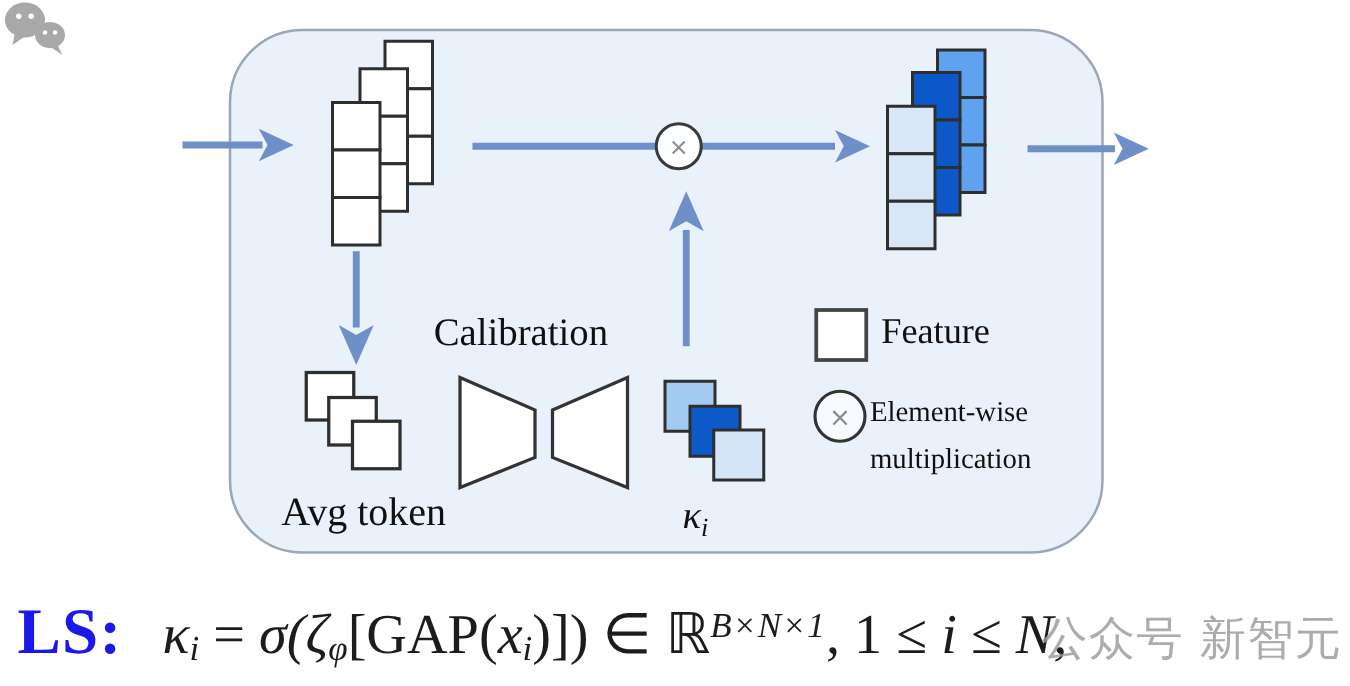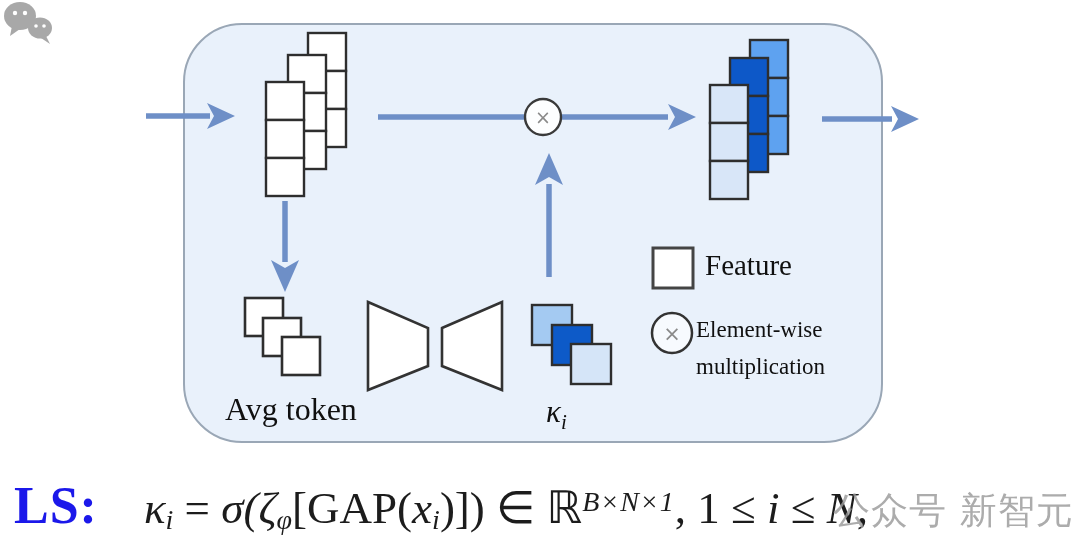--- a/index.html
+++ b/index.html
@@ -7,21 +7,21 @@
          font-family:"Liberation Serif", serif;color:#101010;}
   .stage svg{position:absolute;left:0;top:0;}
   .lbl{position:absolute;white-space:nowrap;}
   .lbl-calibration{left:347px;top:248px;font-size:31px;}
   .lbl-avgtoken{left:205px;top:391px;font-size:32px;margin-left:20px;}
   .lbl-kappa{left:546px;top:394px;font-size:31px;font-style:italic;}
   .lbl-kappa sub{font-size:21px;font-style:italic;}
   .lbl-feature{left:705px;top:249px;font-size:29px;}
   .lbl-elementwise{left:696px;top:311px;font-size:23px;line-height:37px;white-space:nowrap;}
   .formula-row{position:absolute;left:14px;top:476px;white-space:nowrap;}
-  .ls{font-weight:bold;font-size:52px;color:#1b18ea;margin-right:46px;letter-spacing:1px;}
+  .ls{font-weight:bold;font-size:52px;color:#1b18ea;margin-right:32px;letter-spacing:1px;}
   .math{font-size:45px;color:#1c1c1c;}
   .math .it{font-style:italic;}
   .math .rm{font-style:normal;}
   .math sub{font-size:28px;font-style:italic;vertical-align:-18%;}
   .math sup{font-size:28px;font-style:italic;vertical-align:38%;letter-spacing:1px;}
   .watermark{position:absolute;left:0;top:0;width:1080px;height:549px;pointer-events:none;z-index:5;}
   .wm-text{position:absolute;left:833px;top:486px;font-size:37px;color:#9a9a9a;opacity:0.82;
            font-family:"DejaVu Sans", sans-serif;letter-spacing:1px;}
   .wm-icon{position:absolute;left:724px;top:486px;}
 </style>
@@ -109,20 +109,21 @@
       <rect x="571" y="344" width="40" height="40" fill="#D5E5F8"></rect>
     </g>
 
     <rect x="653" y="248" width="40" height="40" fill="#FFFFFF" stroke="#444444" stroke-width="3"></rect>
     <g>
       <circle cx="672" cy="333" r="20" fill="#F7FAFE" stroke="#333333" stroke-width="2.5"></circle>
       <text x="672" y="341" text-anchor="middle" font-size="21" fill="#8a8a8a" font-family="DejaVu Sans, sans-serif">×</text>
     </g>
   </svg>
 
+  <div class="lbl lbl-calibration">Calibration</div>
   <div class="lbl lbl-avgtoken">Avg token</div>
   <div class="lbl lbl-kappa"><span>κ</span><sub>i</sub></div>
   <div class="lbl lbl-feature">Feature</div>
   <div class="lbl lbl-elementwise">
     <div>Element-wise</div>
     <div>multiplication</div>
   </div>
 
   <div class="formula-row">
     <span class="ls">LS:</span><span class="math"><span class="it">κ</span><sub>i</sub><span class="rm"> = </span><span class="it">σ(ζ</span><sub>φ</sub><span class="rm">[GAP(</span><span class="it">x</span><sub>i</sub><span class="rm">)]) ∈ </span><span class="rm">ℝ</span><sup>B×N×1</sup><span class="rm">, 1 ≤ </span><span class="it">i</span><span class="rm"> ≤ </span><span class="it">N</span><span class="rm">,</span></span>

